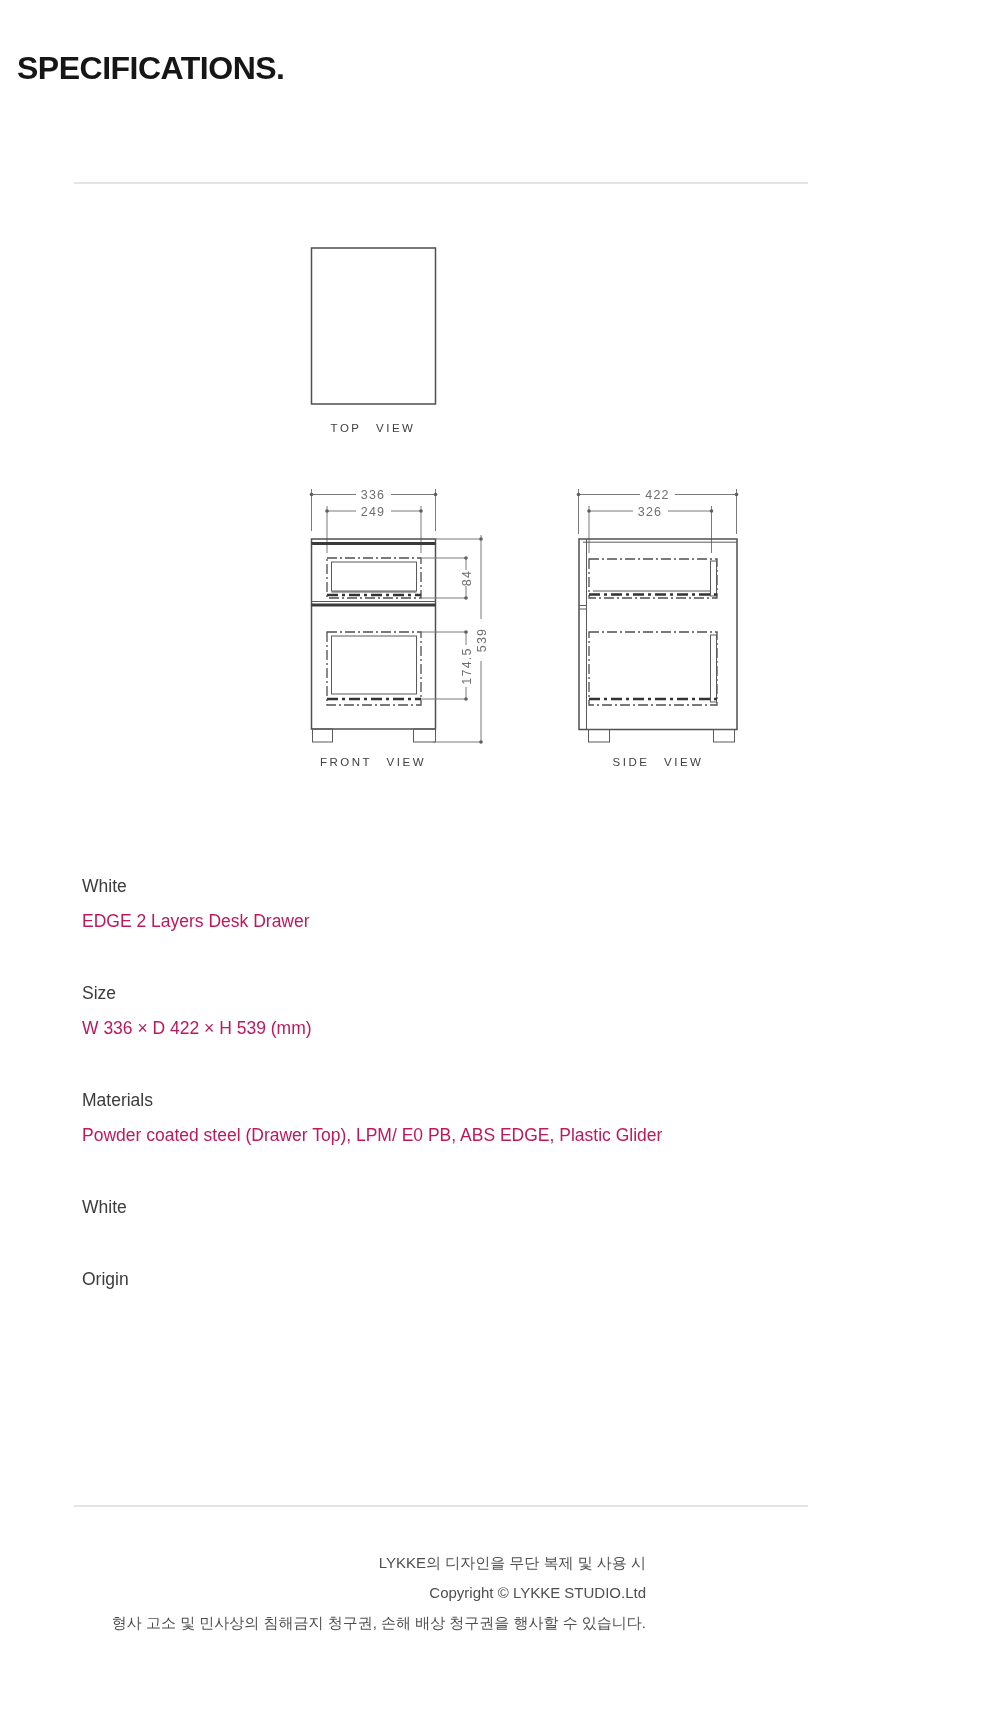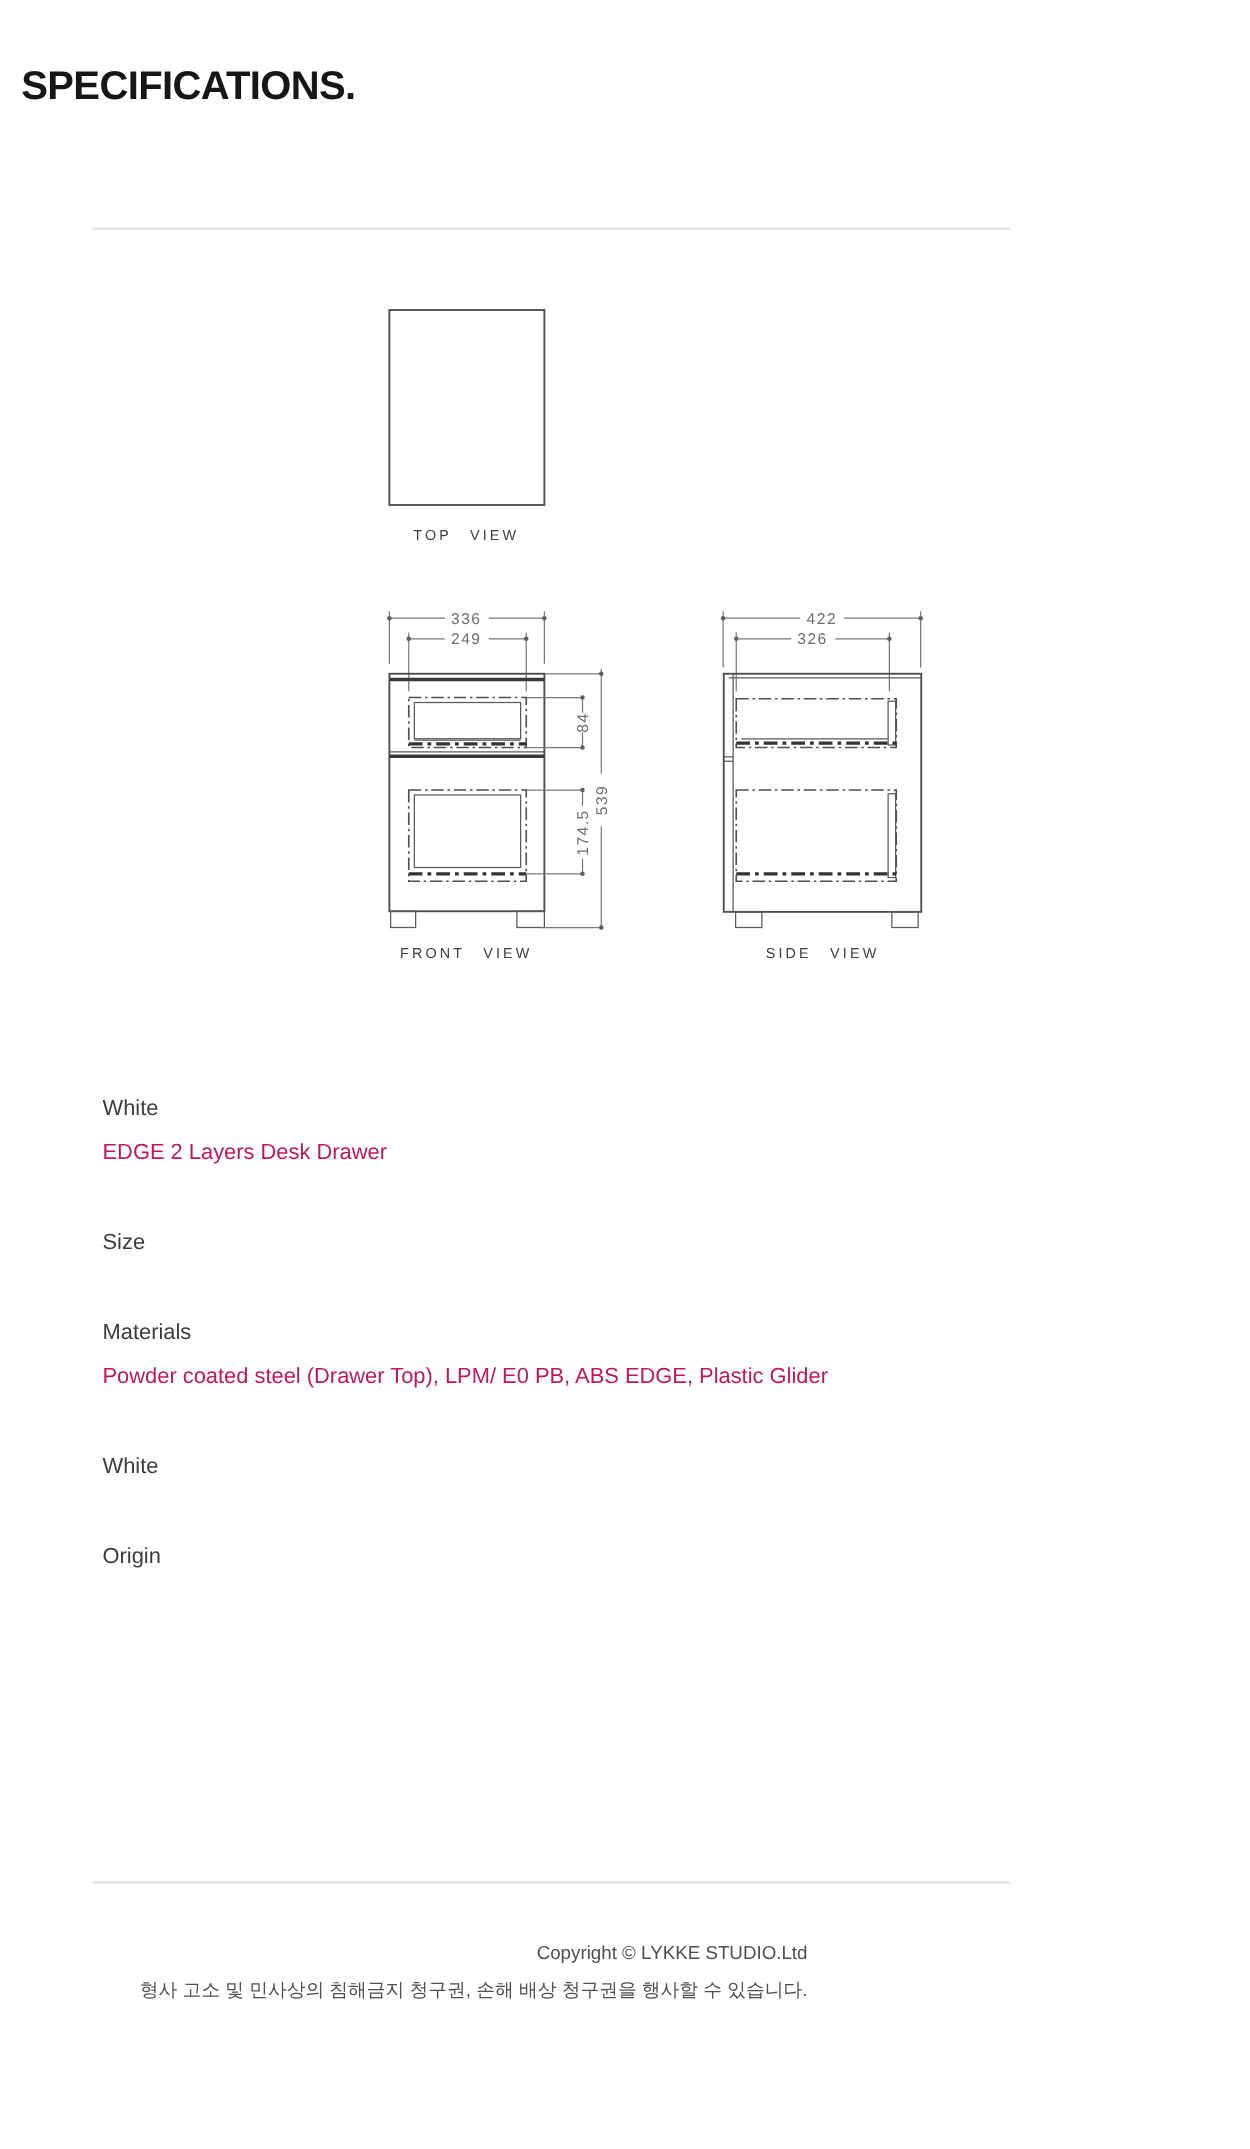--- a/index.html
+++ b/index.html
@@ -148,33 +148,35 @@
     </g>
   </svg>
 
   <div class="specs">
     <div class="spec-section">
       <div class="spec-label">White</div>
       <div class="spec-value">EDGE 2 Layers Desk Drawer</div>
     </div>
     <div class="spec-section">
       <div class="spec-label">Size</div>
+      <div class="spec-value">W 336 × D 422 × H 539 (mm)</div>
     </div>
     <div class="spec-section">
       <div class="spec-label">Materials</div>
       <div class="spec-value">Powder coated steel (Drawer Top), LPM/ E0 PB, ABS EDGE, Plastic Glider</div>
     </div>
     <div class="spec-section">
       <div class="spec-label">White</div>
     </div>
     <div class="spec-section">
       <div class="spec-label">Origin</div>
     </div>
   </div>
 
   <div class="divider bottom"></div>
 
   <div class="footer">
+    <div>LYKKE의 디자인을 무단 복제 및 사용 시</div>
     <div>Copyright © LYKKE STUDIO.Ltd</div>
     <div>형사 고소 및 민사상의 침해금지 청구권, 손해 배상 청구권을 행사할 수 있습니다.</div>
   </div>
 
 </div>
 
 </body></html>

